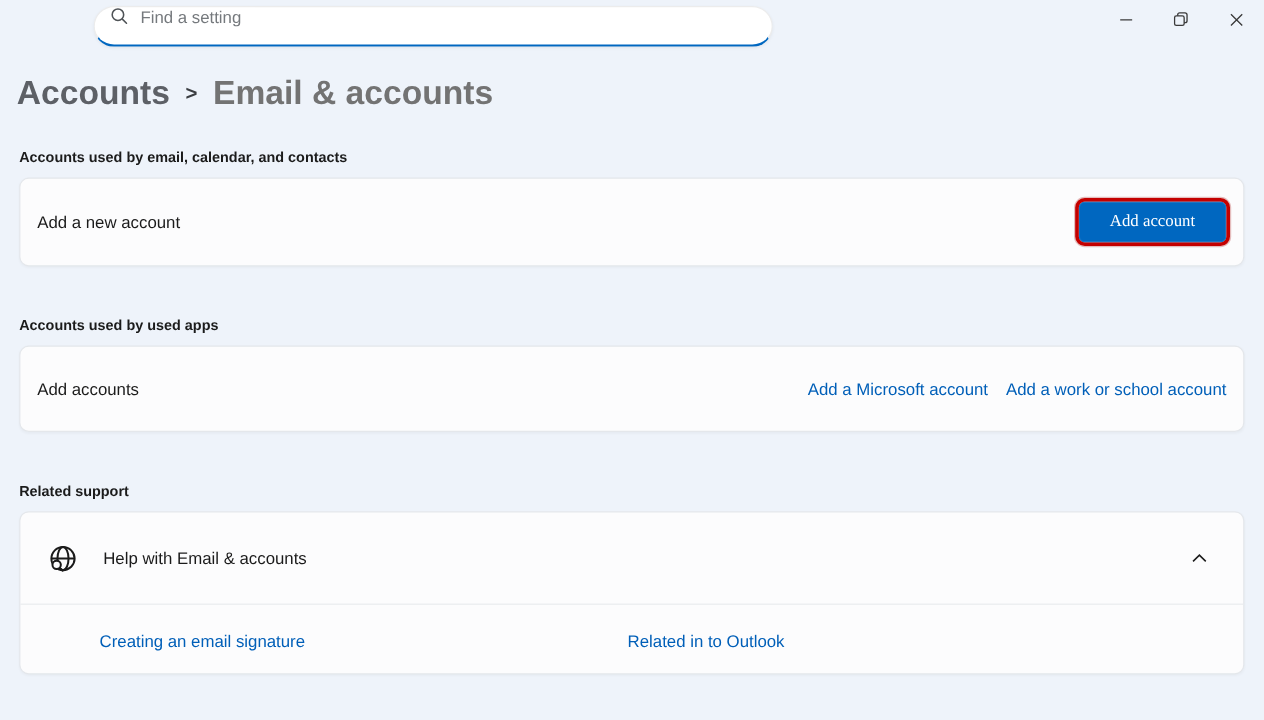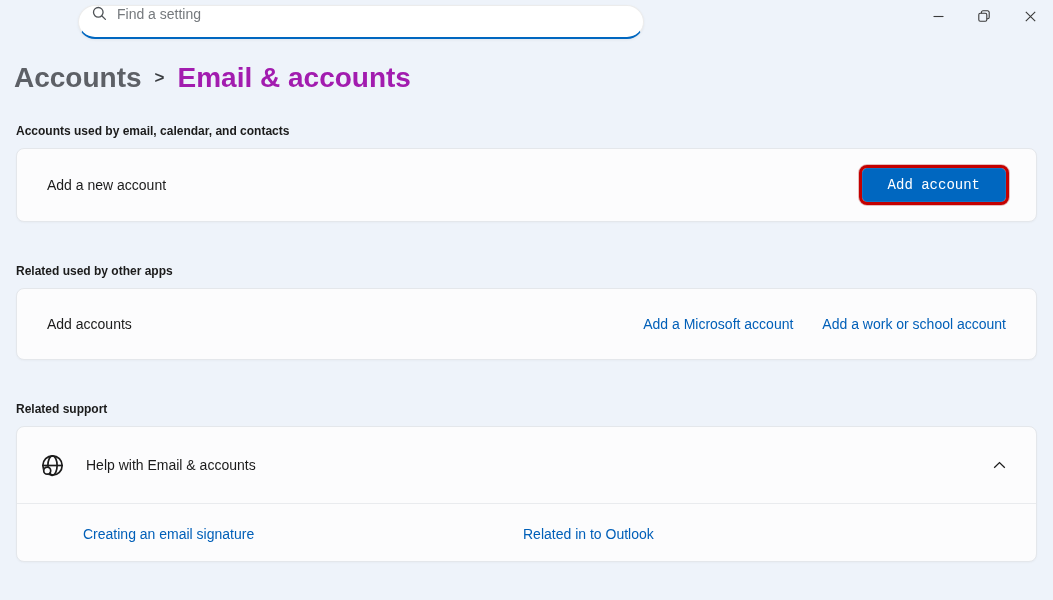--- a/index.html
+++ b/index.html
@@ -41,52 +41,52 @@
   }
 
   
   .breadcrumb {
     margin: 14px 0 0 14px;
     display: flex; align-items: flex-end; gap: 13px;
     font-size: 28px; line-height: 34px;
   }
   .crumb-parent { color: #5d6066; font-weight: 600; cursor: pointer; }
   .crumb-sep { color: #3a3d41; font-size: 17px; font-weight: 600; padding-top: 3px; }
-  .crumb-current { color: #a21caf; font-weight: 700; }
+  .crumb-current { color: #737373; font-weight: 700; }
 
   
   .content { margin: 0 16px; }
   .section-header { font-size: 12px; font-weight: 700; color: #1b1b1b; margin-top: 29px; margin-bottom: 10px; }
   .section-header.mt-lg { margin-top: 42px; }
 
   .card {
     background: #fcfcfd;
     border: 1px solid #e4e7eb;
     border-radius: 8px;
     box-shadow: 0 1px 2px rgba(0,0,0,0.03);
   }
-  .card-row { display: flex; align-items: center; padding: 0 30px; }
+  .card-row { display: flex; align-items: center; padding: 0 14px; }
   .h72 { height: 72px; }
   .h70 { height: 70px; }
   .row-label { font-size: 14px; color: #1b1b1b; flex: 1; }
 
   .accent-btn {
     background: #0067c0; color: #ffffff;
     border: 1px solid #1473c5;
     border-radius: 5px;
     height: 34px; padding: 0 25px;
-    font-size: 14px; font-family: Liberation Mono, monospace;
+    font-size: 14px; font-family: Liberation Serif, serif;
     cursor: pointer;
     outline: 3px solid #c40000;
     outline-offset: 0px;
     box-shadow: 0 0 0 4px rgba(160,0,0,0.25);
   }
 
   .link { color: #005fb8; font-size: 14px; cursor: pointer; text-decoration: none; }
-  .links-inline { display: flex; gap: 29px; }
+  .links-inline { display: flex; gap: 15px; }
 
   
   .support-row { height: 76px; display: flex; align-items: center; padding: 0 20px 0 22px; }
   .globe { display: flex; align-items: center; margin-right: 20px; }
   .chev-btn {
     width: 34px; height: 34px; display: flex; align-items: center; justify-content: center;
     background: transparent; border: none; cursor: pointer;
   }
   .divider { border-top: 1px solid #e9ebee; }
   .support-links {
@@ -140,21 +140,21 @@
 <div class="content">
 
   <div class="section-header">Accounts used by email, calendar, and contacts</div>
   <div class="card">
     <div class="card-row h72">
       <span class="row-label">Add a new account</span>
       <button class="accent-btn">Add account</button>
     </div>
   </div>
 
-  <div class="section-header mt-lg">Related used by other apps</div>
+  <div class="section-header mt-lg">Accounts used by used apps</div>
   <div class="card">
     <div class="card-row h70">
       <span class="row-label">Add accounts</span>
       <span class="links-inline">
         <a class="link">Add a Microsoft account</a>
         <a class="link">Add a work or school account</a>
       </span>
     </div>
   </div>
 

